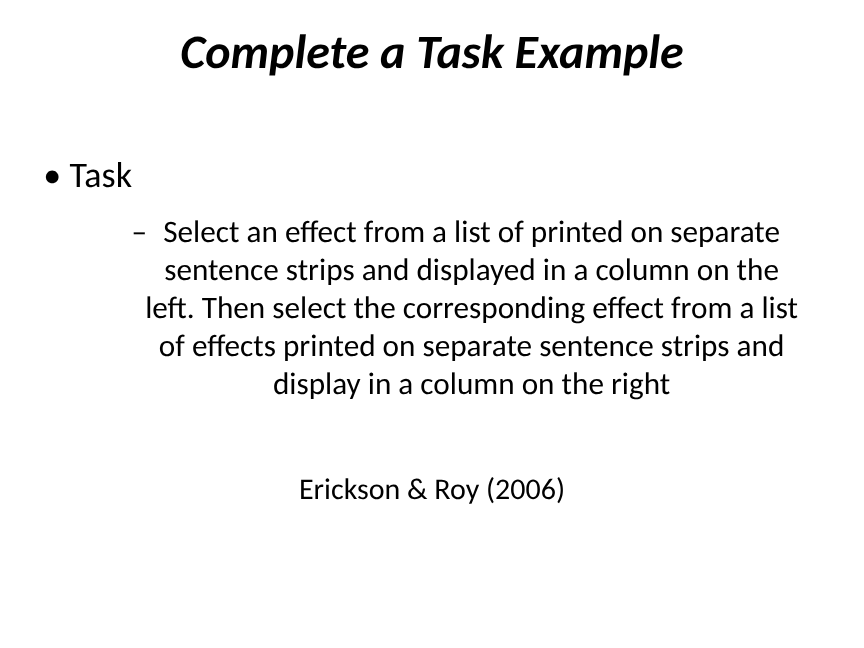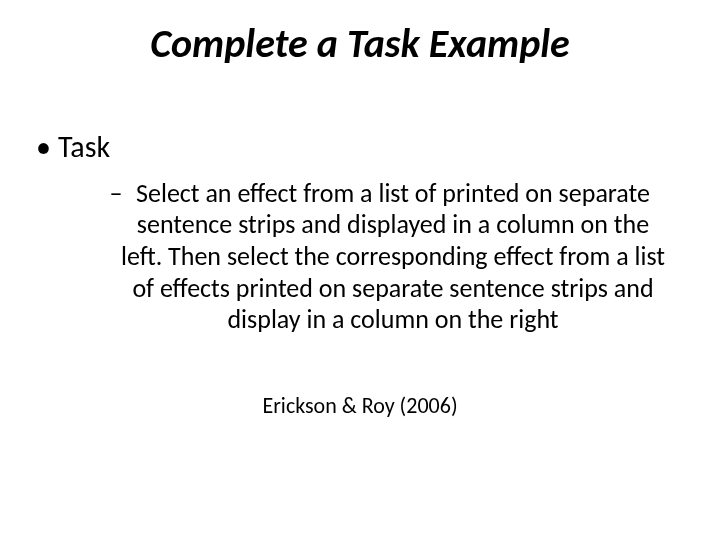--- a/index.html
+++ b/index.html
@@ -55,21 +55,21 @@
   .lvl2 .dash {
     display: inline-block;
     width: 20px;
   }
   .citation {
     position: absolute;
     top: 392px;
     left: 0;
     width: 100%;
     text-align: center;
-    font-size: 22px;
+    font-size: 25px;
   }
 </style>
 </head>
 <body>
 
 <div class="slide">
 
   <div class="title">Complete a Task Example</div>
 
   <div class="body">

